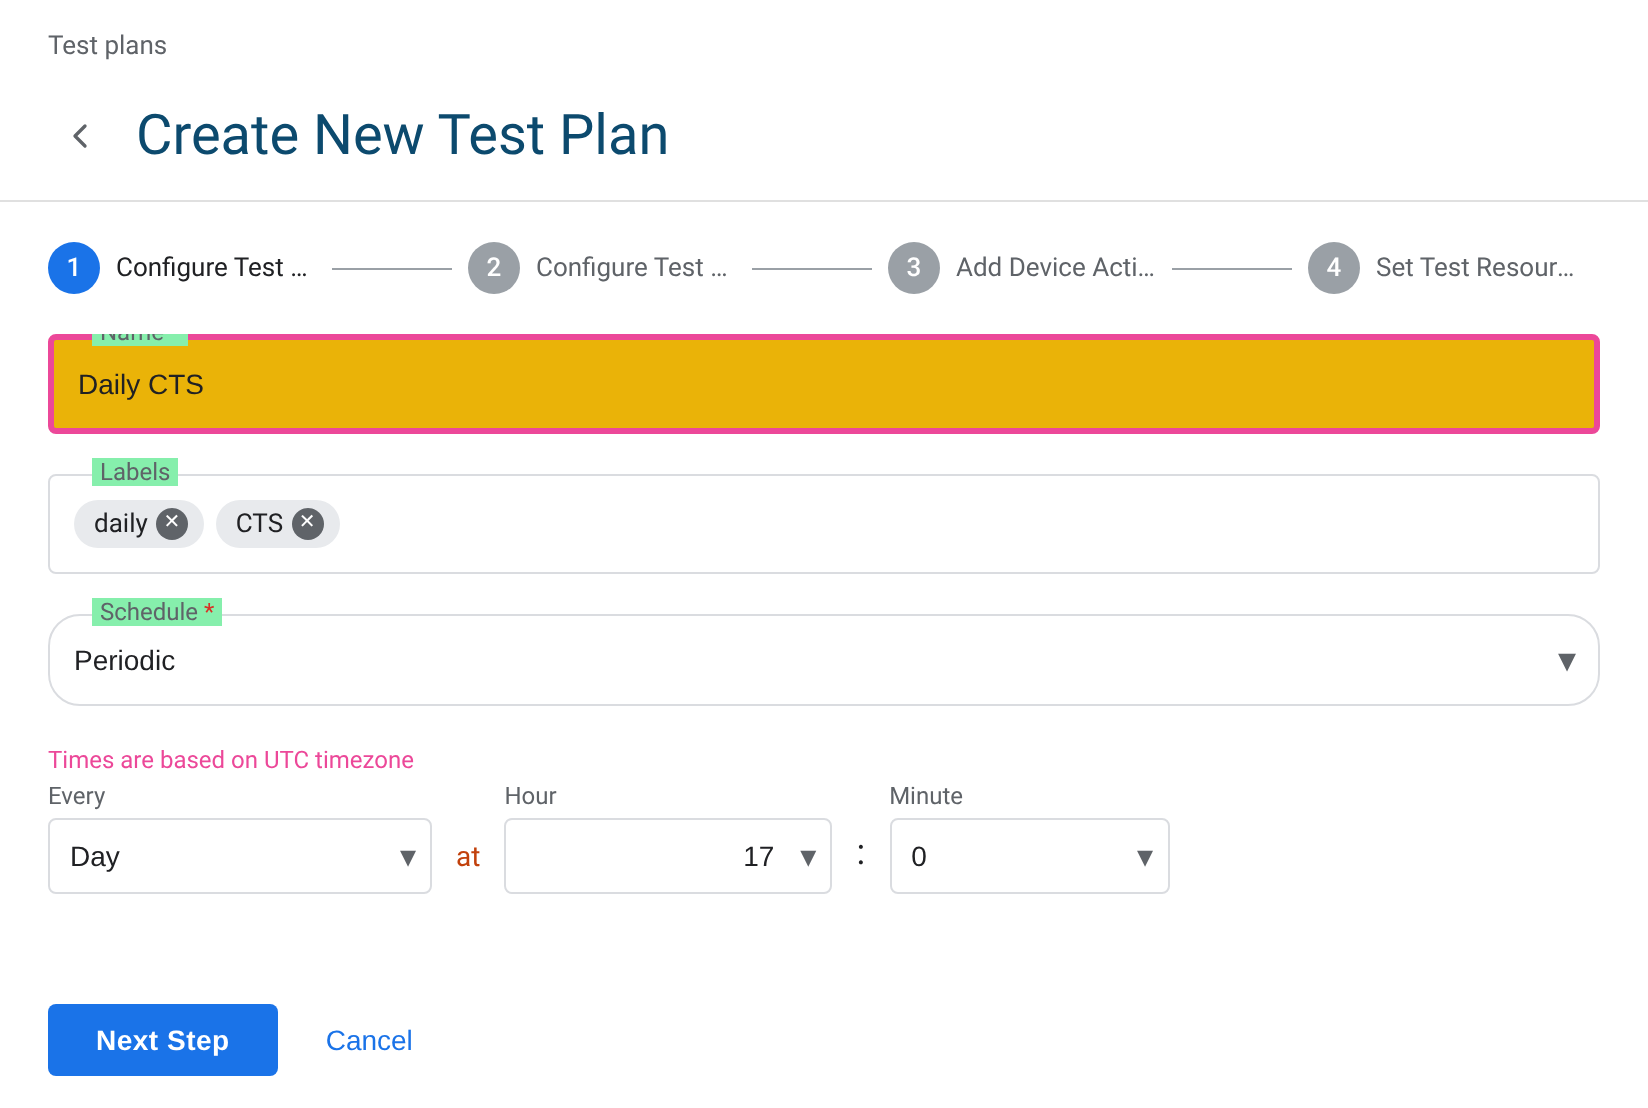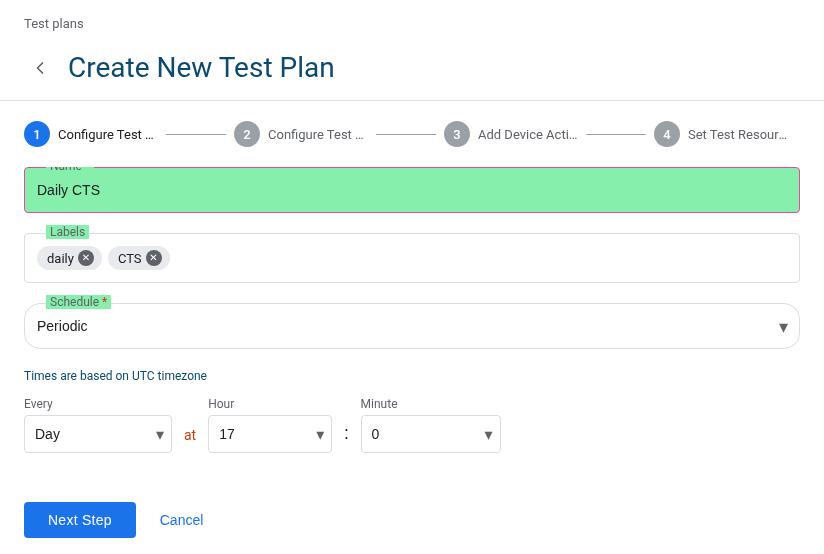--- a/index.html
+++ b/index.html
@@ -139,26 +139,26 @@
       font-size: 12px;
       color: #5f6368;
       z-index: 1;
     }
 
     .field-label .required { color: #d93025; }
 
     .text-input {
       width: 100%;
       padding: 14px 12px;
-      border: 1px solid #ec4899;
+      border: 3px solid #ec4899;
       border-radius: 4px;
       font-size: 14px;
       color: #202124;
       outline: none;
-      background: #86efac;
+      background: #eab308;
     }
 
     .labels-field {
       border: 1px solid #dadce0;
       border-radius: 4px;
       padding: 10px 12px;
       display: flex;
       align-items: center;
       flex-wrap: wrap;
       gap: 6px;
@@ -215,22 +215,22 @@
       right: 12px;
       top: 50%;
       transform: translateY(-50%);
       pointer-events: none;
       color: #5f6368;
       font-size: 18px;
     }
 
     .timezone-note {
       font-size: 12px;
-      color: #0c4a6e;
-      margin-bottom: 14px;
+      color: #ec4899;
+      margin-bottom: 4px;
     }
 
     .periodic-row {
       display: flex;
       align-items: center;
       gap: 12px;
     }
 
     .every-group {
       display: flex;
@@ -263,22 +263,22 @@
       border-radius: 4px;
       font-size: 14px;
       color: #202124;
       outline: none;
       background: #fff;
       appearance: none;
       -webkit-appearance: none;
       cursor: pointer;
     }
 
-    .every-select { width: 148px; }
-    .hour-select { width: 124px; }
+    .every-select { width: 192px; }
+    .hour-select { width: 164px; text-align: right; }
     .minute-select { width: 140px; }
 
     .at-label {
       font-size: 14px;
       color: #c2410c;
       align-self: flex-end;
       padding-bottom: 10px;
     }
 
     .colon-label {
@@ -295,21 +295,21 @@
       gap: 16px;
     }
 
     .next-step-btn {
       background: #1a73e8;
       color: #fff;
       border: none;
       border-radius: 4px;
       padding: 10px 24px;
       font-size: 14px;
-      font-weight: 400;
+      font-weight: 700;
       cursor: pointer;
       letter-spacing: 0.25px;
     }
 
     .cancel-btn {
       background: none;
       border: none;
       color: #1a73e8;
       font-size: 14px;
       font-weight: 500;

